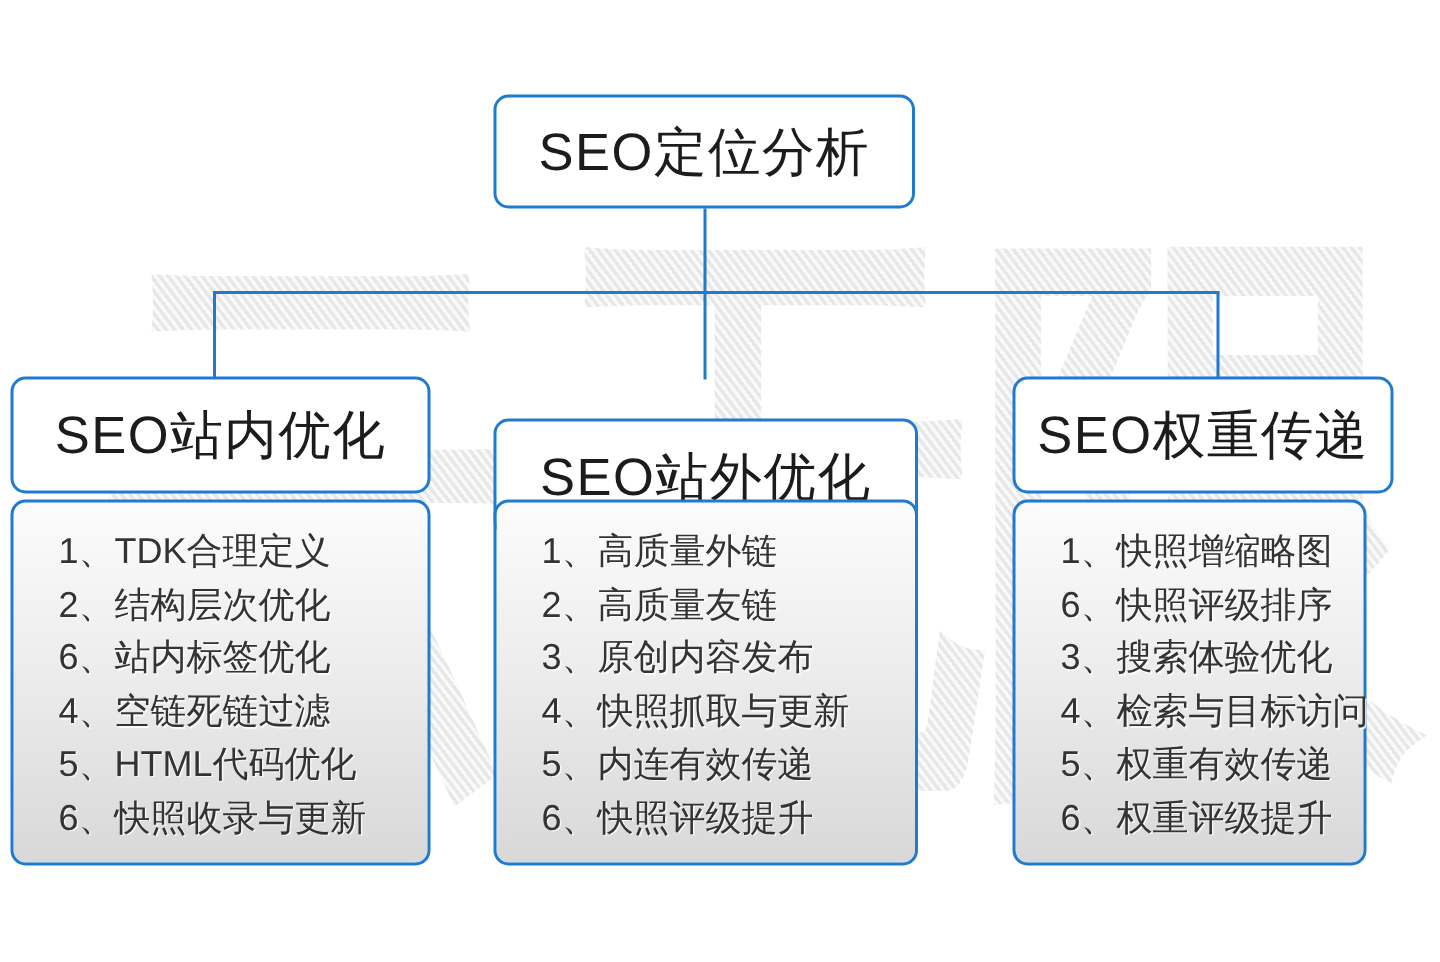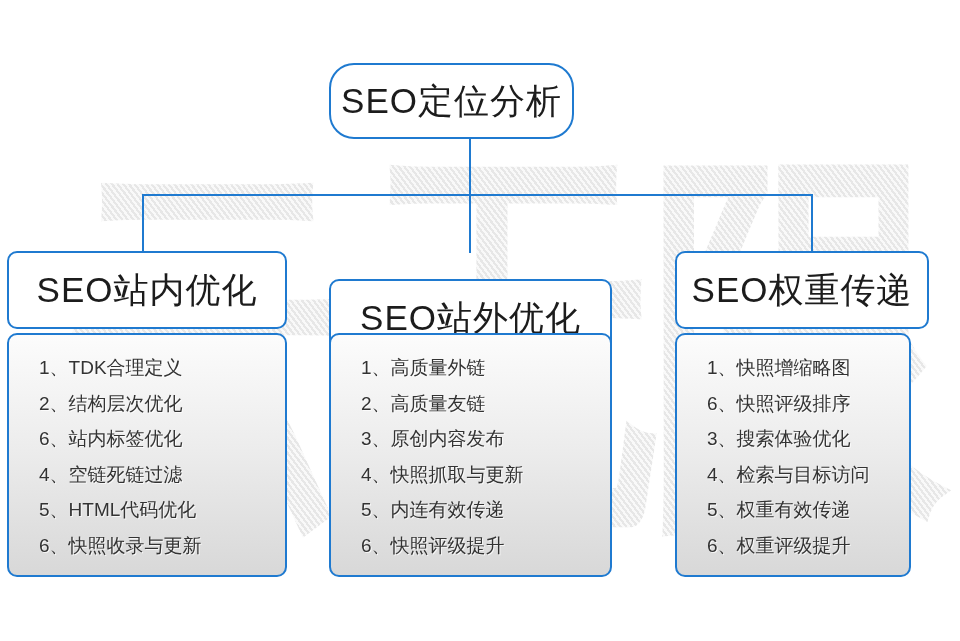--- a/index.html
+++ b/index.html
@@ -59,21 +59,21 @@
     justify-content: center;
     background: #ffffff;
   }
   .node .node-label {
     font-size: 35px;
     color: #1c1c1c;
     letter-spacing: 1px;
     white-space: nowrap;
   }
 
-  #root-node { left: 329px; top: 63px; width: 245px; height: 76px; border-radius: 25px; }
+  #root-node { left: 329px; top: 63px; width: 281px; height: 76px; }
 
   .col-header { height: 78px; top: 251px; }
   #col1-header { left: 7px;   width: 280px; }
   #col2-header { left: 329px; width: 283px; margin-top: 28px; }
   #col3-header { left: 675px; width: 254px; }
 
   .col-body {
     position: absolute;
     top: 333px;
     height: 244px;
@@ -81,21 +81,21 @@
     border-radius: 10px;
     background: linear-gradient(180deg, #fcfcfc 0%, #ececec 48%, #d8d8d8 100%);
     padding: 15px 10px 10px 30px;
   }
   #col1-body { left: 7px;   width: 280px; }
   #col2-body { left: 329px; width: 283px; }
   #col3-body { left: 675px; width: 236px; }
 
   .item-list { list-style: none; }
   .item-list li {
-    font-size: 19px;
+    font-size: 24px;
     line-height: 35.5px;
     color: #333333;
     white-space: nowrap;
     text-shadow: 1px 1px 0 rgba(255,255,255,0.75);
   }
 </style>
 </head>
 <body>
 
 <div class="canvas">

